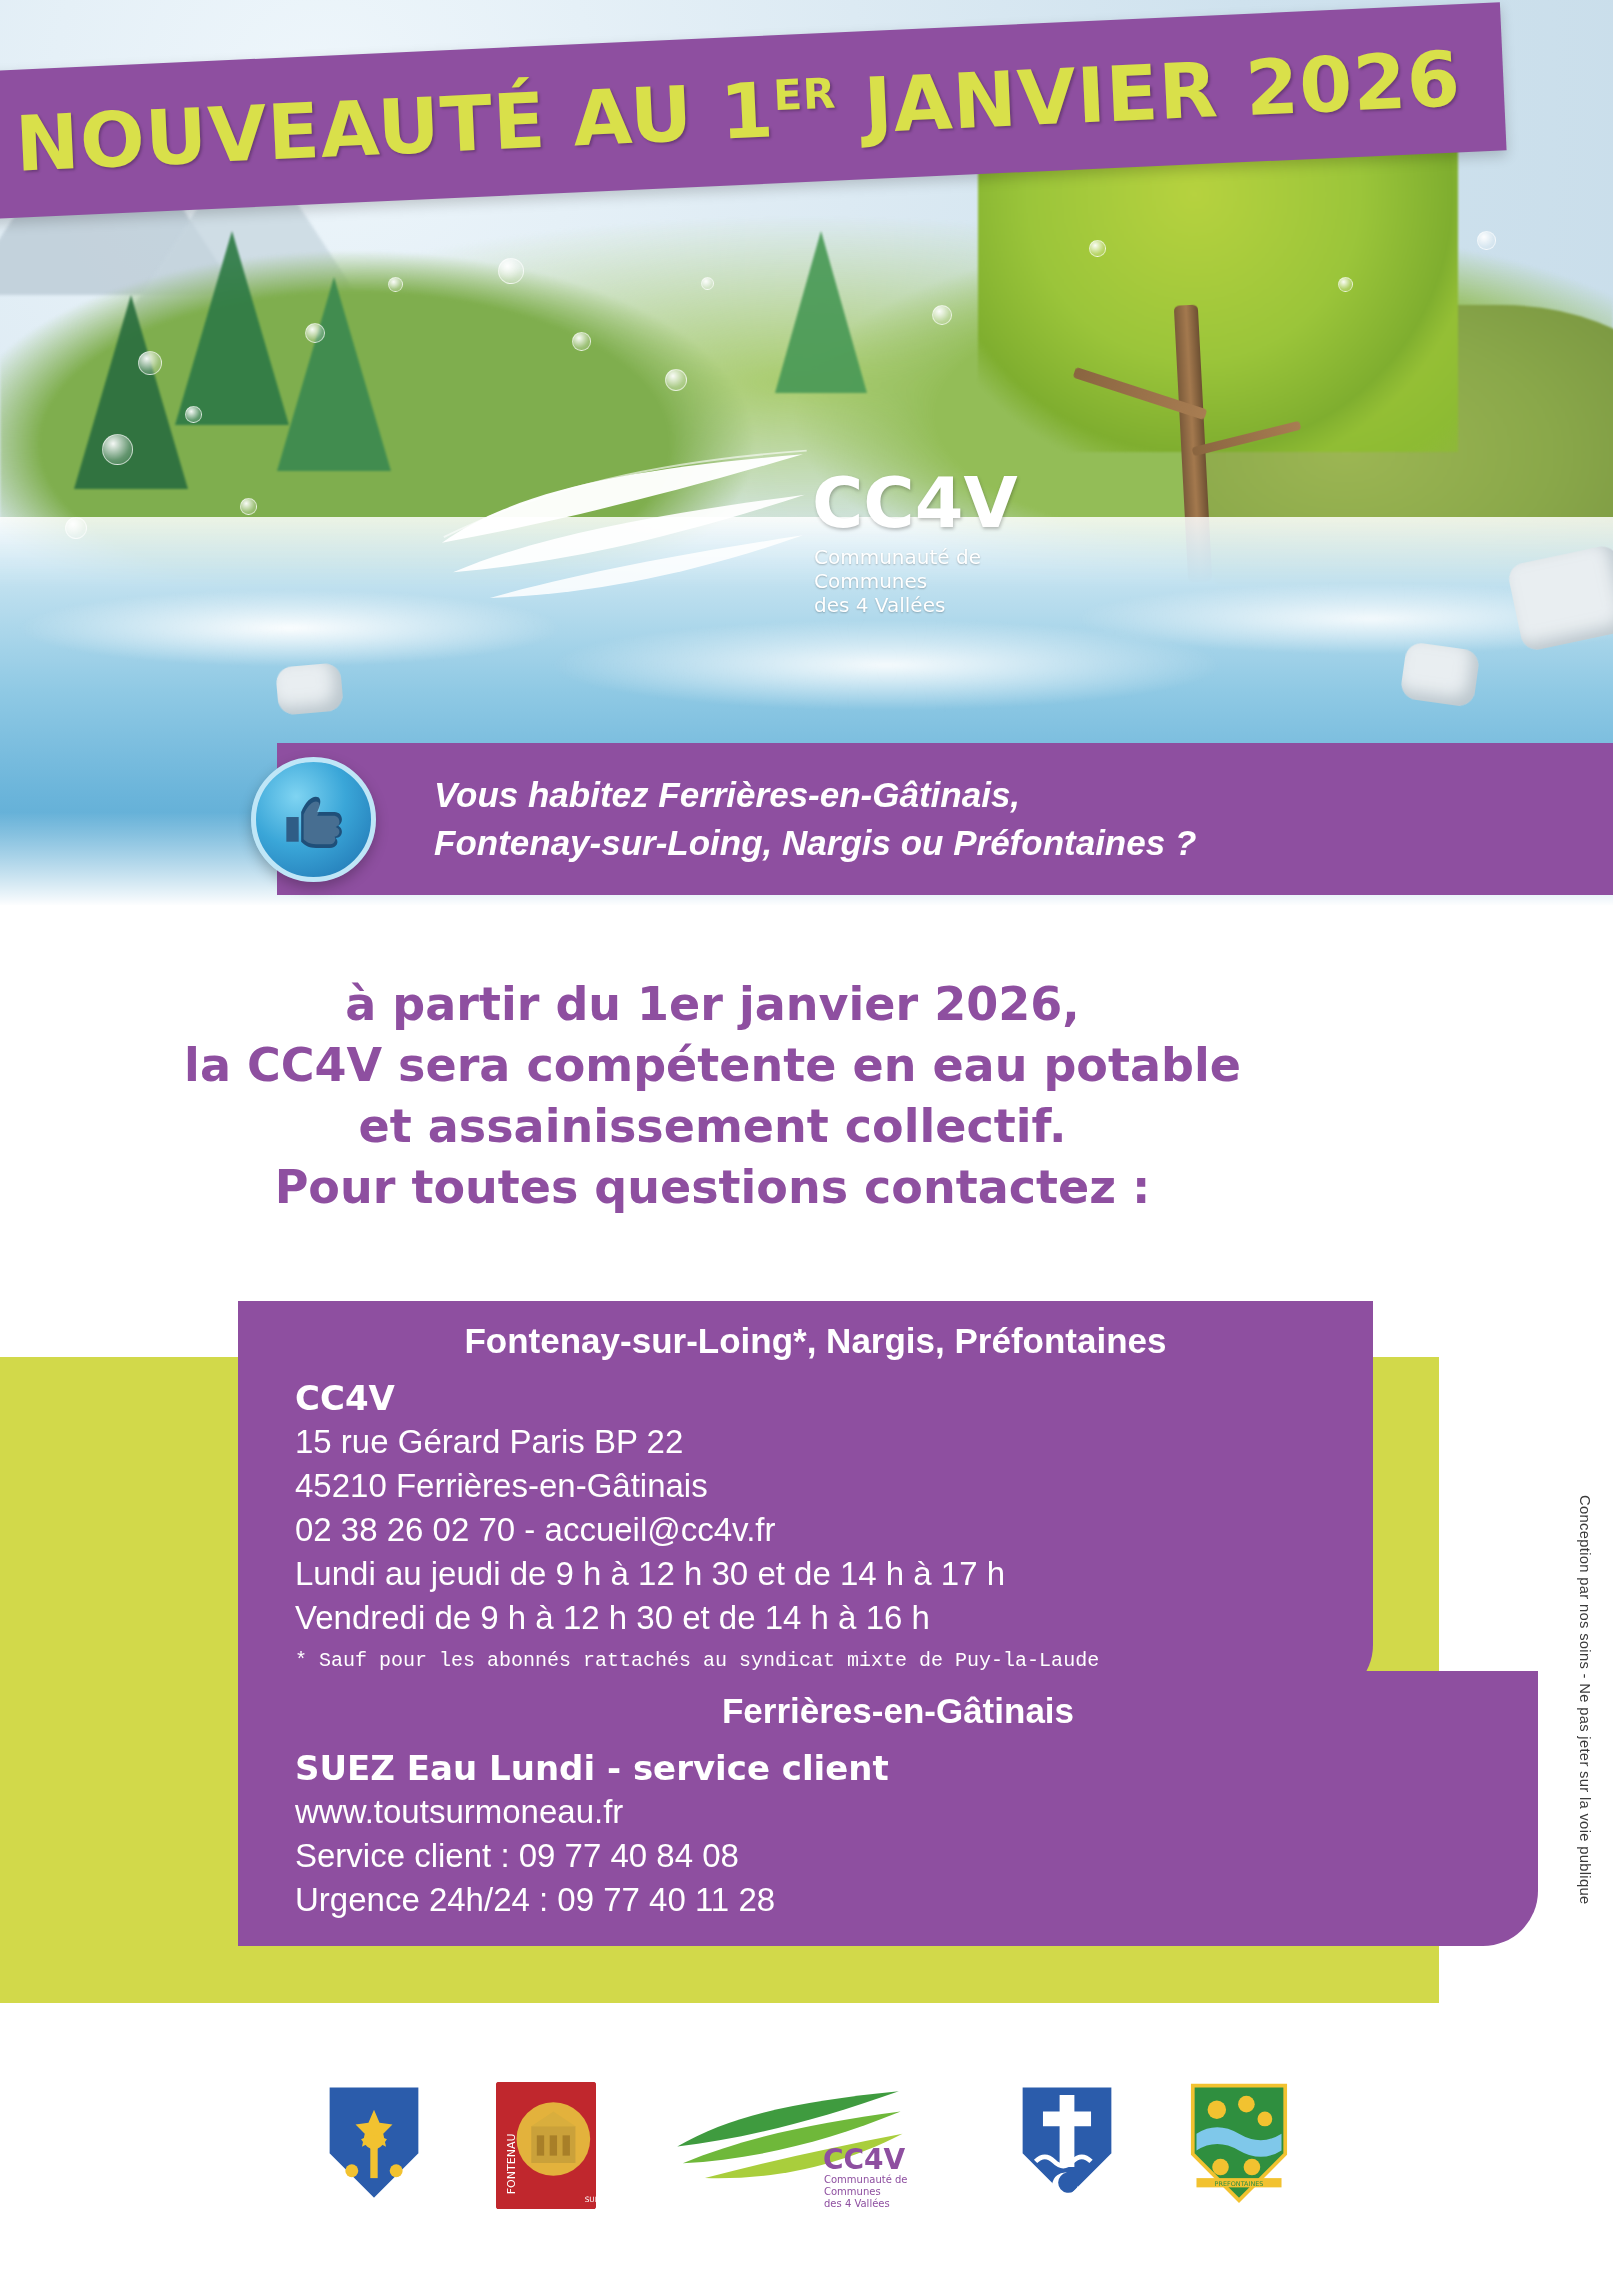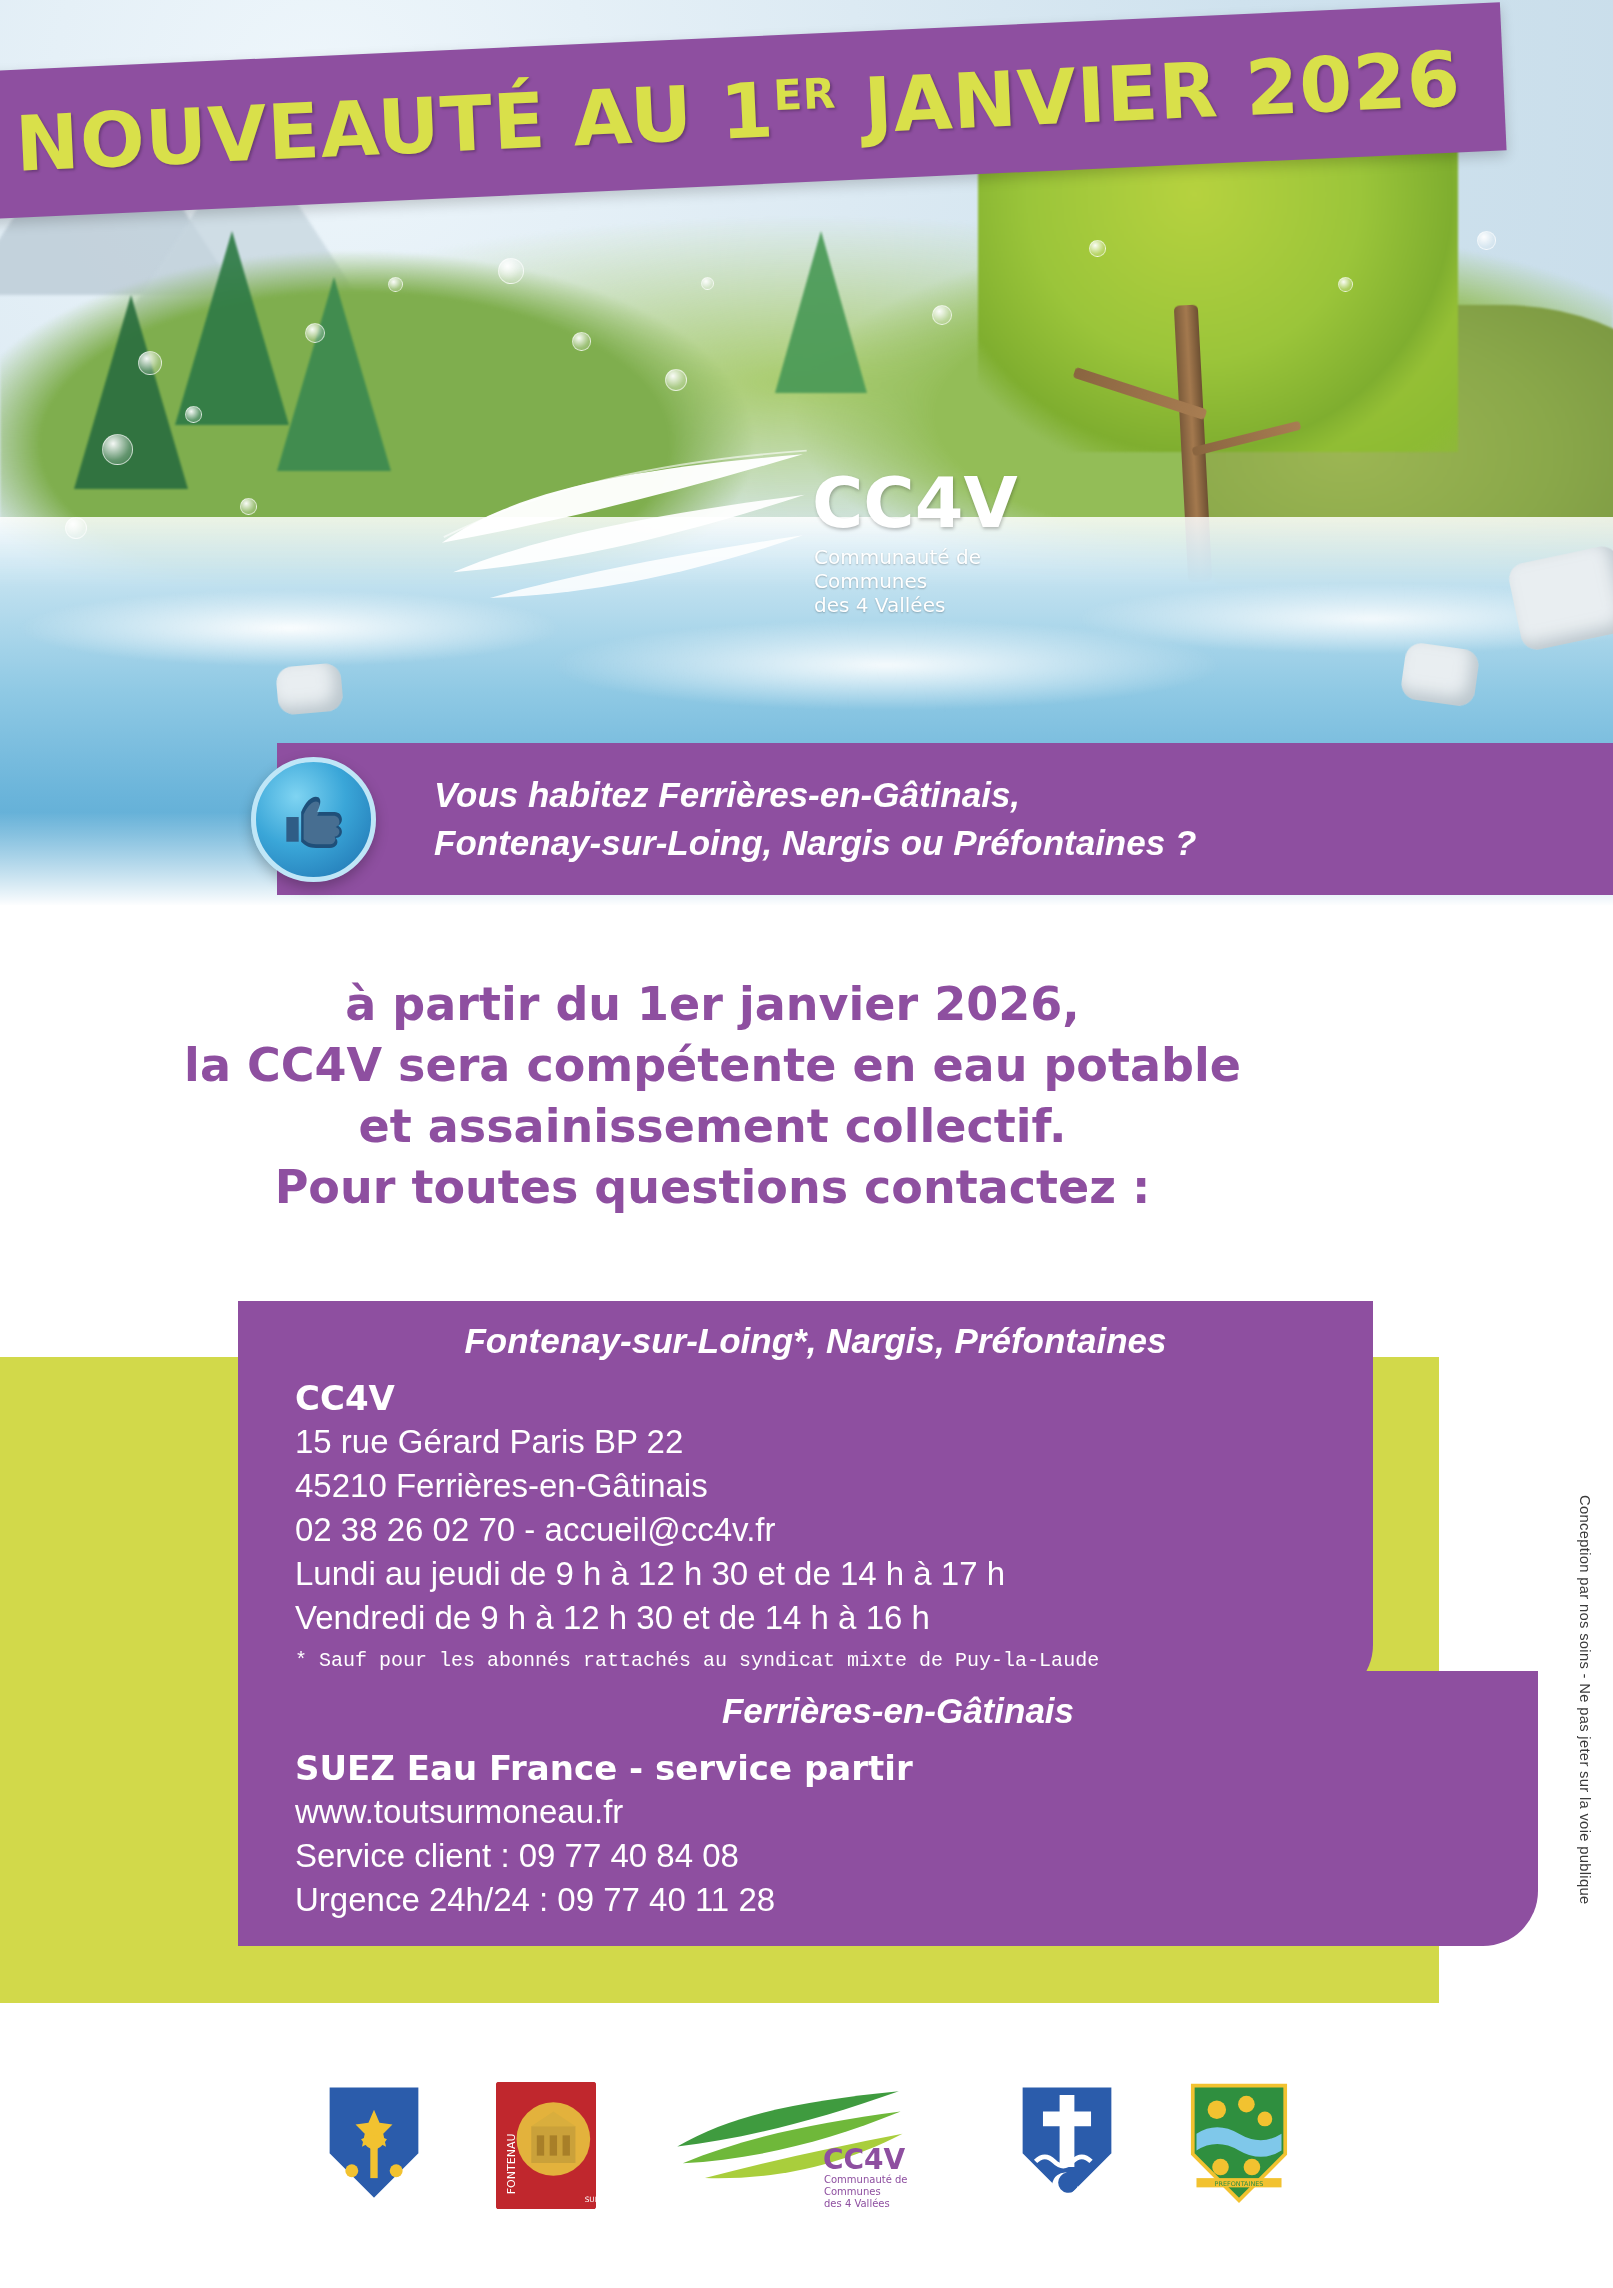--- a/index.html
+++ b/index.html
@@ -207,21 +207,21 @@
     position: absolute;
     background: #8e4fa0;
     color: #ffffff;
     border-bottom-right-radius: 55px;
     padding: 20px 37px 24px 57px;
   }
   .card-1 { left: 238px; top: 1301px; width: 1135px; }
   .card-2 { left: 238px; top: 1671px; width: 1300px; }
   .card-title {
     text-align: center;
-    font-size: 35px; font-weight: 700; font-style: italic;
+    font-size: 35px; font-weight: 700; 
     margin-bottom: 14.8px;
     font-family: "Liberation Sans", sans-serif;
   }
   .card-org {
     font-size: 34px; font-weight: 700; line-height: 44px;
     font-family: "DejaVu Sans", sans-serif;
   }
   .card-line {
     font-size: 33px; line-height: 44px; font-weight: 400;
     font-family: "Liberation Sans", sans-serif;
@@ -360,21 +360,21 @@
     <div class="card-line">15 rue Gérard Paris BP 22</div>
     <div class="card-line">45210 Ferrières-en-Gâtinais</div>
     <div class="card-line">02 38 26 02 70 - accueil@cc4v.fr</div>
     <div class="card-line">Lundi au jeudi de 9 h à 12 h 30 et de 14 h à 17 h</div>
     <div class="card-line">Vendredi de 9 h à 12 h 30 et de 14 h à 16 h</div>
     <div class="card-note">* Sauf pour les abonnés rattachés au syndicat mixte de Puy-la-Laude</div>
   </div>
 
   <div class="card card-2">
     <div class="card-title">Ferrières-en-Gâtinais</div>
-    <div class="card-org">SUEZ Eau France - service partir</div>
+    <div class="card-org">SUEZ Eau Lundi - service client</div>
     <div class="card-line">www.toutsurmoneau.fr</div>
     <div class="card-line">Service client : 09 77 40 84 08</div>
     <div class="card-line">Urgence 24h/24 : 09 77 40 11 28</div>
   </div>
 
   <div class="side-credit">Conception par nos soins - Ne pas jeter sur la voie publique</div>
 
   <div class="footer">
 
     <div class="crest">

